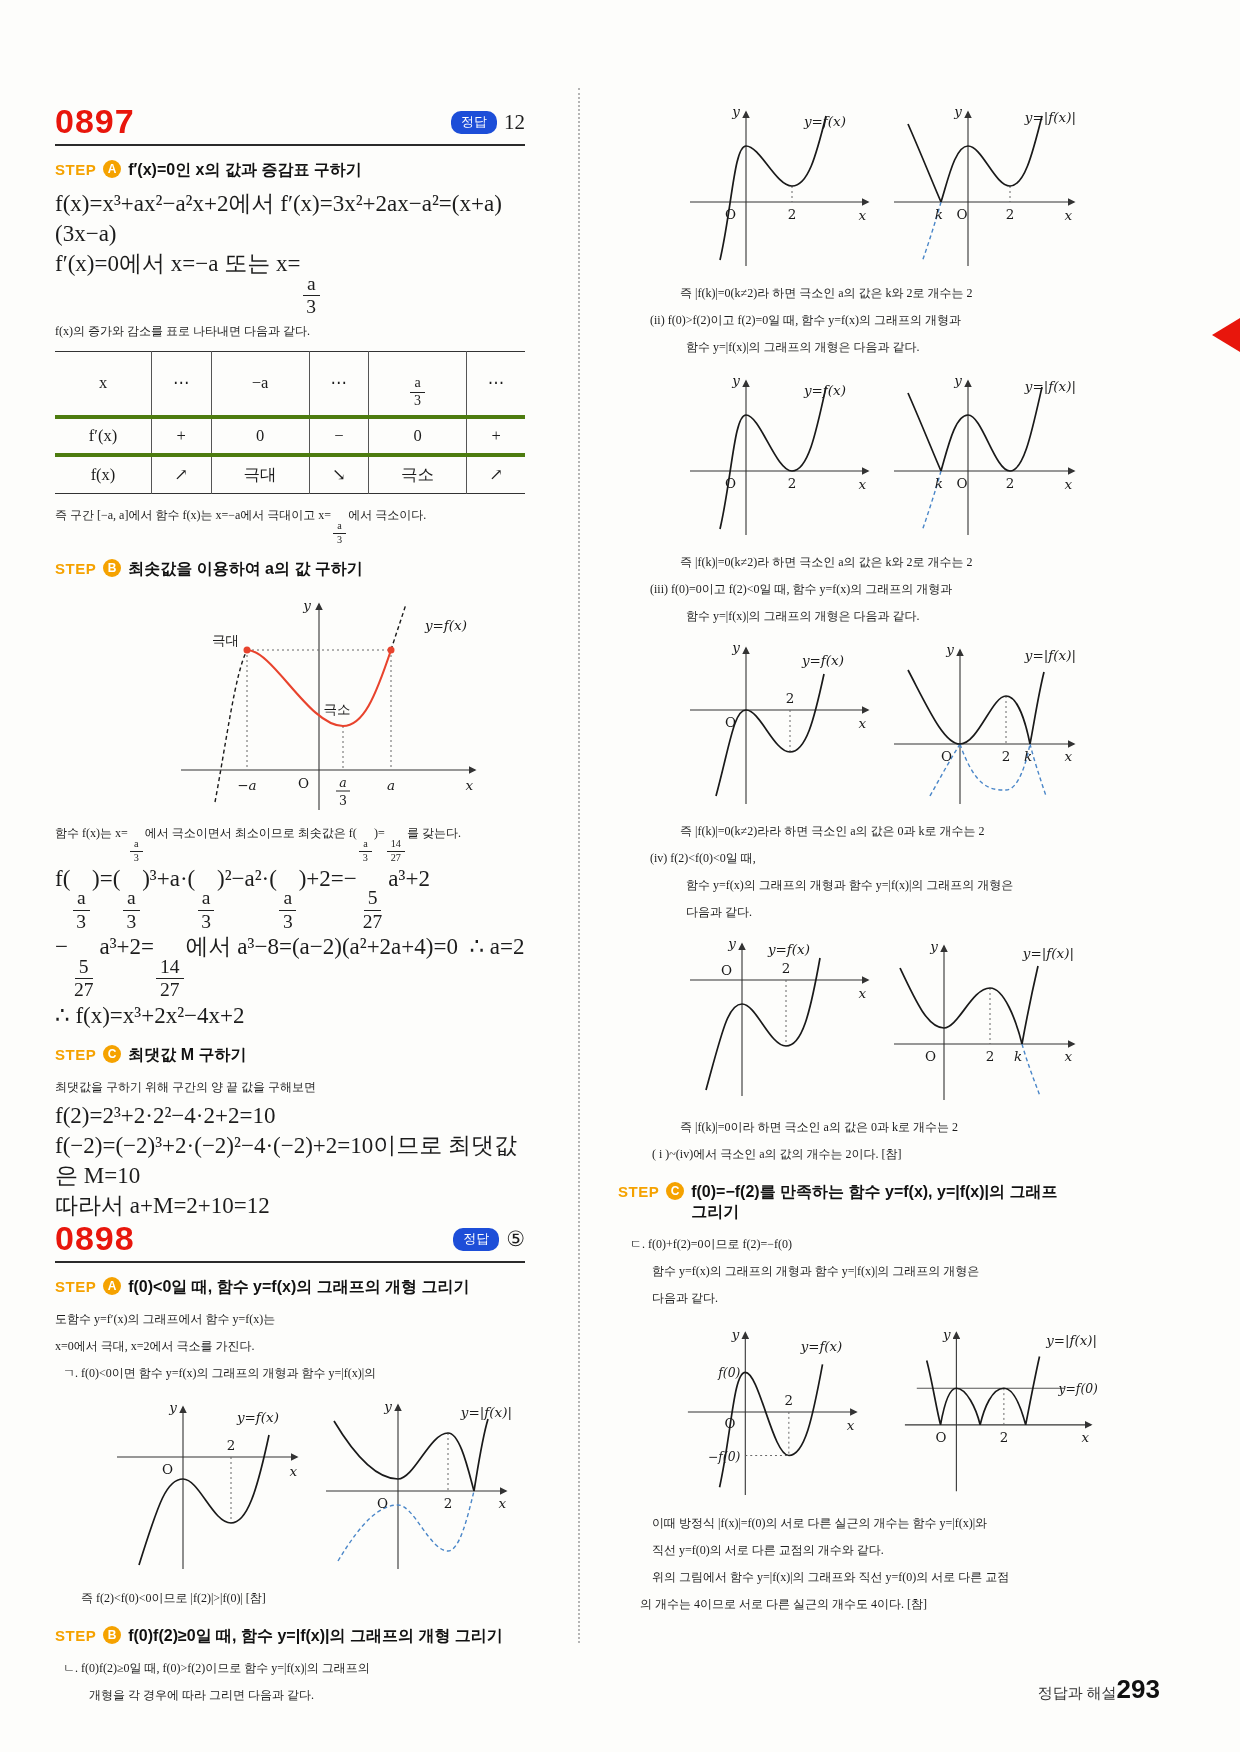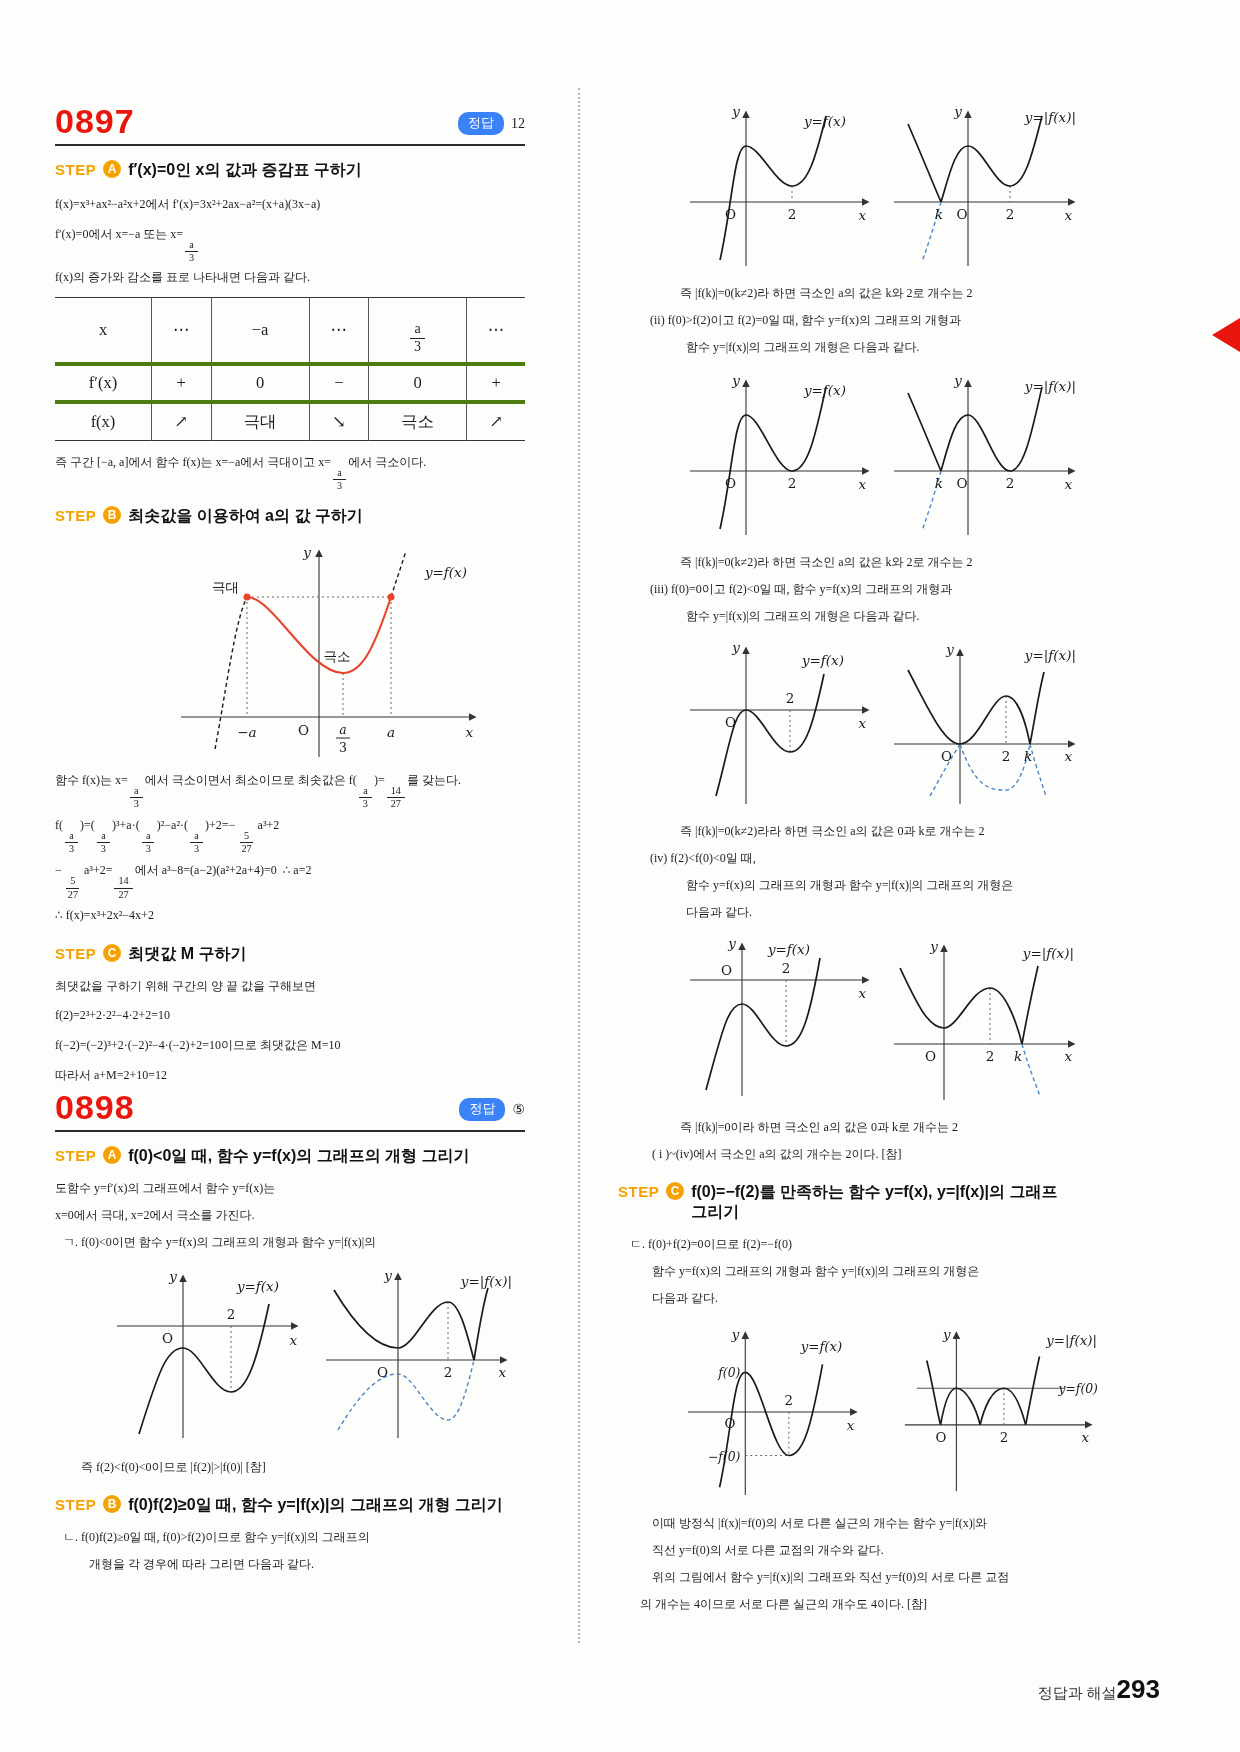--- a/index.html
+++ b/index.html
@@ -9,31 +9,31 @@
   #left-col{left:55px;top:104px;width:470px}
   #right-col{left:618px;top:92px;width:482px}
   #divider{position:absolute;left:578px;top:88px;height:1555px;border-left:2px dotted #b5b5b5}
   #edge-tab{position:absolute;right:0;top:318px;width:0;height:0;
             border-top:17px solid transparent;border-bottom:17px solid transparent;
             border-right:28px solid #e8160c}
   .prob-head{display:flex;justify-content:space-between;align-items:flex-end;
              border-bottom:2px solid #2b2b2b;padding-bottom:6px;margin-bottom:14px}
   .prob-num{color:#e8160c;font:bold 34px "Liberation Sans",sans-serif;letter-spacing:1px;line-height:1}
   .badge-wrap{display:flex;align-items:center;gap:7px;padding-bottom:3px}
-  .badge{background:#3b82f6;color:#fff;border-radius:10px;padding:2px 10px 3px;
+  .badge{background:#1d4ed8;color:#fff;border-radius:10px;padding:2px 10px 3px;
          font:13px "Liberation Sans",sans-serif}
-  .answer{font-size:14px}
+  .answer{font-size:21px}
   .step{display:flex;align-items:flex-start;gap:7px;margin:14px 0 9px}
   .step-word{color:#f5a200;font:bold 15px "Liberation Sans",sans-serif;letter-spacing:.5px;line-height:19px}
   .step-circle{width:18px;height:18px;border-radius:50%;background:#f5a200;color:#fff;
                font:bold 12px "Liberation Sans",sans-serif;display:flex;align-items:center;
                justify-content:center;flex:0 0 auto;margin-top:0}
   .step-title{font:bold 16px "Liberation Sans",sans-serif;color:#111;line-height:20px}
   .ln{font-size:12px;line-height:27px}
-  .eq{font-size:12px;line-height:30px}
+  .eq{font-size:23px;line-height:30px}
   .ind1{padding-left:8px}.ind2{padding-left:34px}.ind3{padding-left:26px}
   .rind1{padding-left:32px}.rind2{padding-left:68px}.rind3{padding-left:62px}
   .rind4{padding-left:12px}.rind5{padding-left:34px}.rind6{padding-left:22px}
   .frac{display:inline-flex;flex-direction:column;align-items:center;vertical-align:-0.95em;
         line-height:1.05;font-size:.85em;margin:0 2px;text-align:center}
   .frac .fn{padding:0 4px 1px;border-bottom:1.2px solid #222}
   .frac .fd{padding:1px 4px 0}
   table.inc{border-collapse:collapse;width:100%;margin:6px 0 8px;
             border-top:1.6px solid #333;border-bottom:1.6px solid #333;
             font-size:16.5px;text-align:center}

